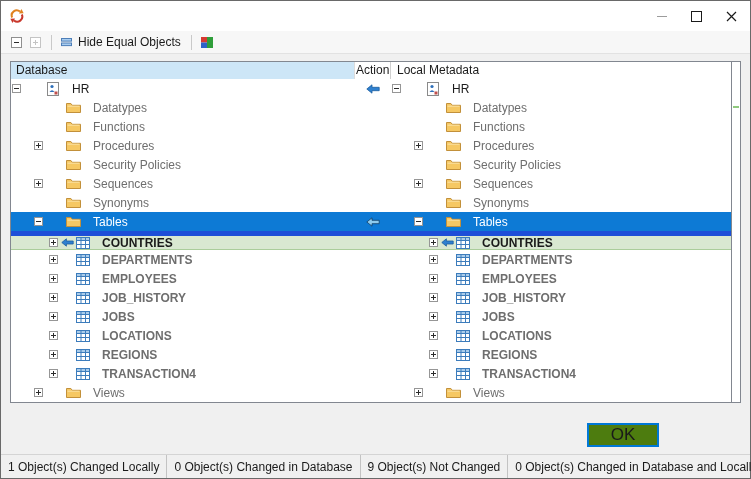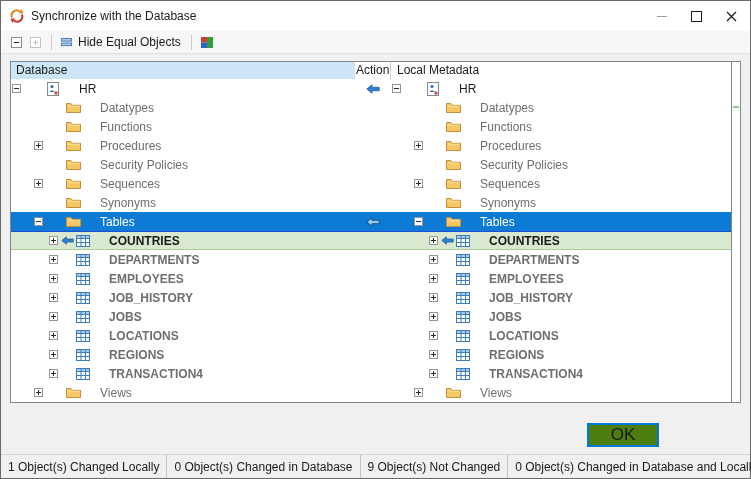--- a/index.html
+++ b/index.html
@@ -23,29 +23,29 @@
   .overview-tick{position:absolute;left:1px;right:1px;top:44px;height:2px;background:#8fc97e;}
   .grid{position:absolute;left:0;top:0;right:9px;bottom:0;display:flex;flex-direction:column;}
   .header-row{height:17px;display:flex;flex:none;}
   .hdr-cell{line-height:17px;box-sizing:border-box;white-space:nowrap;overflow:hidden;}
   .hdr-db{width:344px;background:var(--hdr);padding-left:5px;border-right:1px solid #dcdcdc;}
   .hdr-action{width:36px;padding-left:1px;border-right:1px solid #d0d0d0;}
   .hdr-local{flex:1;padding-left:6px;}
   .rows{flex:1;}
   .row{height:19px;display:flex;align-items:stretch;box-sizing:border-box;}
   .row.selected{background:var(--sel);}
-  .row.changed{background:var(--changed);border-top:1px solid #1d4ed8;border-bottom:1px solid #abcd9b;}
+  .row.changed{background:var(--changed);border-top:5px solid #1d4ed8;border-bottom:1px solid #abcd9b;}
   .c-left{width:344px;display:flex;align-items:center;}
   .c-action{width:36px;display:flex;align-items:center;justify-content:center;}
   .c-right{flex:1;display:flex;align-items:center;}
   .sp{flex:none;height:1px;}
   .expander{flex:none;width:9px;height:9px;display:flex;}
   .arrow-slot{flex:none;width:15px;display:flex;align-items:center;}
   .icon-slot{flex:none;display:flex;align-items:center;}
-  .lbl{margin-left:19px;white-space:nowrap;}
+  .lbl{margin-left:12px;white-space:nowrap;}
   .lbl-schema{color:#1c1c1c;}
   .lbl-folder{color:#6e6e6e;}
   .lbl-table{color:#6e6e6e;font-weight:bold;}
   .row.selected .lbl-folder{color:#ffffff;}
   .row.changed .lbl-table{color:#1a1a1a;}
   
   .btn{position:absolute;top:422px;height:24px;background:#4d7c0f;border:1px solid #adadad;box-sizing:border-box;display:flex;align-items:center;justify-content:center;font-size:17px;}
   .btn-ok{left:586px;width:72px;border:2px solid #0078d7;}
   .btn-cancel{left:672px;width:66px;}
   
@@ -59,21 +59,20 @@
 
   <div class="titlebar">
     <span class="title-icon">
       <svg width="16" height="16" viewBox="0 0 16 16">
         <path d="M3.2 9.5 A5 5 0 0 1 11 3.6" fill="none" stroke="#e0821f" stroke-width="2"></path>
         <path d="M12.5 1 L14.6 5.2 L10 5.4 Z" fill="#e0821f"></path>
         <path d="M12.8 6.5 A5 5 0 0 1 5 12.4" fill="none" stroke="#c8372b" stroke-width="2"></path>
         <path d="M3.5 15 L1.4 10.8 L6 10.6 Z" fill="#c8372b"></path>
       </svg>
     </span>
-    <span class="title-text">Synchronize with the Database</span>
     <div class="win-buttons">
       <div class="win-btn">
           <span class="min-glyph"></span>
         </div>
       <div class="win-btn">
           <span class="max-glyph"></span>
         </div>
       <div class="win-btn">
         <svg width="11" height="11" viewBox="0 0 11 11">
           <path d="M1 1 L10 10 M10 1 L1 10" stroke="#1a1a1a" stroke-width="1.2"></path>

